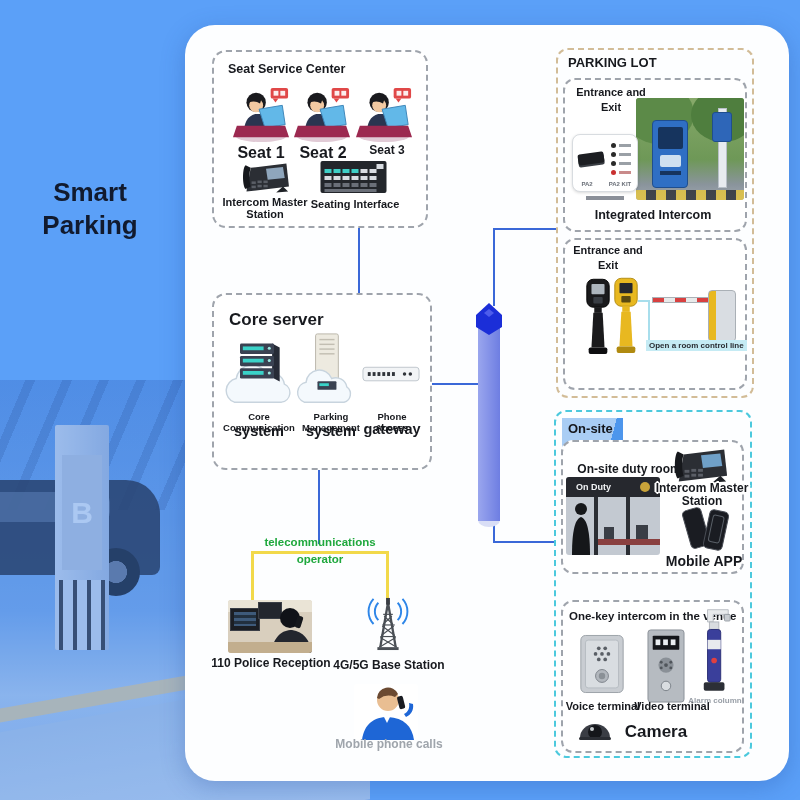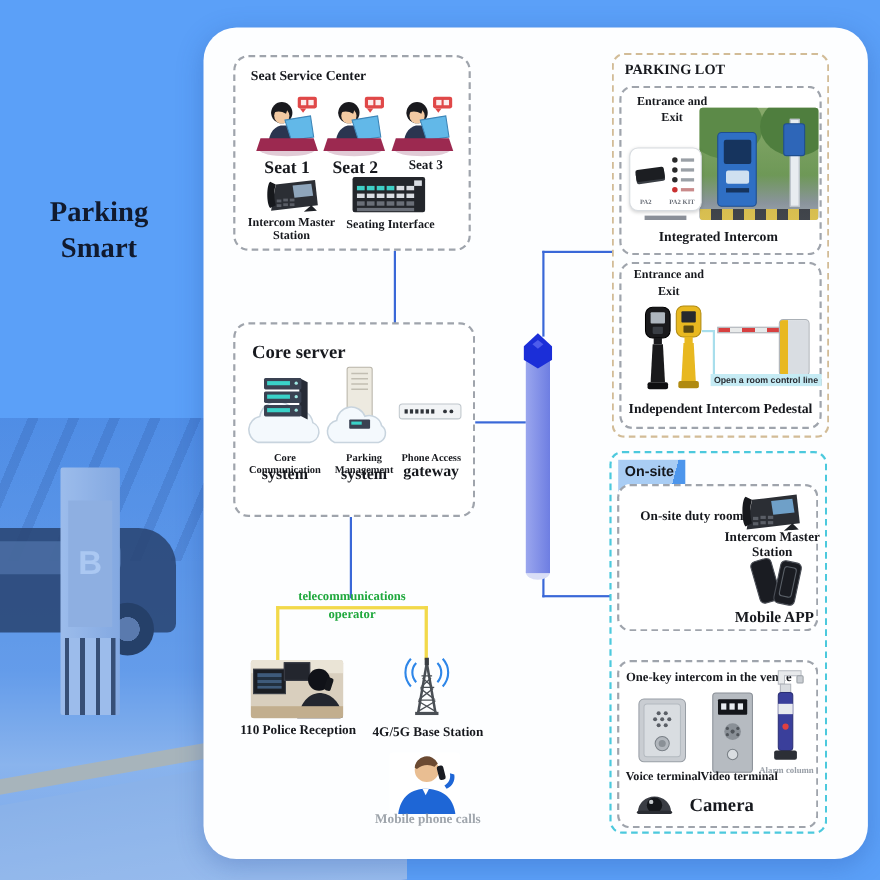--- a/index.html
+++ b/index.html
@@ -1,20 +1,20 @@
 <!DOCTYPE html>
 <html><head>
 <meta charset="utf-8">
 <style>
   html,body{margin:0;padding:0;background:#5BA0F8;}
   *{box-sizing:border-box;}
   .stage{position:relative;width:800px;height:800px;overflow:hidden;
          font-family:"Liberation Sans",sans-serif;background:#5BA0F8;}
   .abs{position:absolute;}
-  .lbl{position:absolute;font-weight:bold;color:#17191E;text-align:center;line-height:1.12;font-family:Liberation Serif, serif;}
+  .lbl{position:absolute;font-weight:bold;color:#17191E;text-align:center;line-height:1.12;}
   .outline{text-shadow:2px 0 #fff,-2px 0 #fff,0 2px #fff,0 -2px #fff,
            1px 1px #fff,-1px -1px #fff,1px -1px #fff,-1px 1px #fff;}
   .panel{position:absolute;left:185px;top:25px;width:604px;height:756px;
          background:#FDFEFF;border-radius:30px;box-shadow:0 6px 24px rgba(30,70,150,.28);}
   .dashbox{position:absolute;border:2px dashed #9FA4AC;border-radius:14px;background:#fff;}
   .tanbox{position:absolute;border:2px dashed #D2BC97;border-radius:12px;}
   .cyanbox{position:absolute;border:2px dashed #4CC9DD;border-radius:12px;}
   .bline{position:absolute;background:#3A68D8;}
   .yline{position:absolute;background:#F2D94A;}
   .cline{position:absolute;background:#A8DEEC;}
@@ -50,22 +50,22 @@
                   font-size:30px;font-weight:bold;text-align:center;line-height:115px;">B</div>
       <div class="abs" style="left:4px;top:155px;width:46px;height:70px;
                   background:repeating-linear-gradient(90deg,#2A2F38 0 4px,#C5D6EC 4px 14px);"></div>
     </div>
     <div class="abs" style="left:-30px;top:295px;width:440px;height:14px;background:#D6C9A2;transform:rotate(-10deg);"></div>
     <div class="abs" style="left:-30px;top:318px;width:460px;height:130px;background:linear-gradient(180deg,#A9C6E8,#C2D8F0);transform:rotate(-10deg);"></div>
     <div class="abs" style="left:0;top:0;width:100%;height:100%;background:rgba(80,140,235,.35);"></div>
   </div>
 
   <div class="lbl" style="left:15px;top:176px;width:150px;font-size:26px;line-height:33px;color:#111A2E;">
+    <div>Smart</div>
     <div>Parking</div>
-    <div>Smart</div>
   </div>
 
   <div class="panel"></div>
 
   <div class="bline" style="left:358px;top:228px;width:2px;height:66px;"></div>
   <div class="bline" style="left:318px;top:470px;width:2px;height:74px;"></div>
   <div class="bline" style="left:432px;top:383px;width:46px;height:2px;"></div>
   <div class="bline" style="left:493px;top:228px;width:2px;height:78px;"></div>
   <div class="bline" style="left:493px;top:228px;width:64px;height:2px;"></div>
   <div class="bline" style="left:493px;top:524px;width:2px;height:19px;"></div>
@@ -300,28 +300,41 @@
 
   <div class="cline" style="left:638px;top:300px;width:12px;height:2px;"></div>
   <div class="cline" style="left:648px;top:300px;width:2px;height:42px;"></div>
 
   <div class="abs" style="left:652px;top:297px;width:58px;height:6px;border:1px solid #AAB0B6;
               background:repeating-linear-gradient(90deg,#D84040 0 11px,#E8EAEA 11px 22px);"></div>
   <div class="abs" style="left:708px;top:290px;width:28px;height:52px;background:linear-gradient(90deg,#E8B820 0 7px,#D9DDE2 7px);border:1px solid #AAB0B6;border-radius:4px;"></div>
   <div class="abs" style="left:712px;top:342px;width:20px;height:6px;background:#B8BCC2;border-radius:2px;"></div>
 
   <div class="note" style="left:646px;top:340px;">Open a room control line</div>
-  <div class="lbl" style="left:566px;top:364px;width:178px;font-size:12.5px;">Independent Intercom Pedestal</div>
 
   <div class="cyanbox" style="left:554px;top:410px;width:198px;height:348px;"></div>
   <div class="onsite-title" style="left:562px;top:418px;">On-site</div>
 
   <div class="dashbox" style="left:561px;top:440px;width:183px;height:134px;border-radius:12px;"></div>
   <div class="lbl" style="left:568px;top:463px;width:122px;font-size:12px;">On-site duty room</div>
 
+  <div class="scene" style="left:566px;top:477px;width:94px;height:78px;background:#C3C9D1;">
+    <div class="abs" style="left:0;top:0;width:94px;height:20px;background:#26282E;color:#F2F4F6;font-size:9px;font-weight:bold;
+                line-height:20px;text-align:left;padding-left:10px;">On Duty</div>
+    <div class="abs" style="left:74px;top:5px;width:10px;height:10px;border-radius:50%;background:#C9A33A;"></div>
+    <div class="abs" style="left:28px;top:20px;width:4px;height:58px;background:#2A2D33;"></div>
+    <div class="abs" style="left:60px;top:20px;width:4px;height:58px;background:#2A2D33;"></div>
+    <svg class="abs" style="left:2px;top:24px;" width="26" height="54" viewBox="0 0 26 54">
+      <circle cx="13" cy="8" r="6" fill="#15171A"></circle>
+      <path d="M4,54 C4,30 7,18 13,16 C19,18 22,30 22,54 Z" fill="#15171A"></path>
+    </svg>
+    <div class="abs" style="left:32px;top:62px;width:62px;height:6px;background:#8A4040;"></div>
+    <div class="abs" style="left:38px;top:50px;width:10px;height:12px;background:#3A3E46;"></div>
+    <div class="abs" style="left:70px;top:48px;width:12px;height:14px;background:#3A3E46;"></div>
+  </div>
 
   <svg class="abs" style="left:672px;top:446px;" width="58" height="40" viewBox="0 0 60 40">
     <path d="M12,8 L54,3 L57,30 L7,36 Z" fill="#2B2E34"></path>
     <path d="M30,9 L50,7 L52,20 L32,22 Z" fill="#6FA0C8"></path>
     <path d="M6,5 c-4,3 -4,24 0,28 l6,-3 c-2,-7 -2,-16 0,-22 Z" fill="#16181C"></path>
     <rect x="13" y="24" width="5" height="3" fill="#5A5E66"></rect>
       <rect x="20" y="23" width="5" height="3" fill="#5A5E66"></rect>
       <rect x="27" y="23" width="5" height="3" fill="#5A5E66"></rect>
     <rect x="13" y="29" width="5" height="3" fill="#5A5E66"></rect>
       <rect x="20" y="28" width="5" height="3" fill="#5A5E66"></rect>

